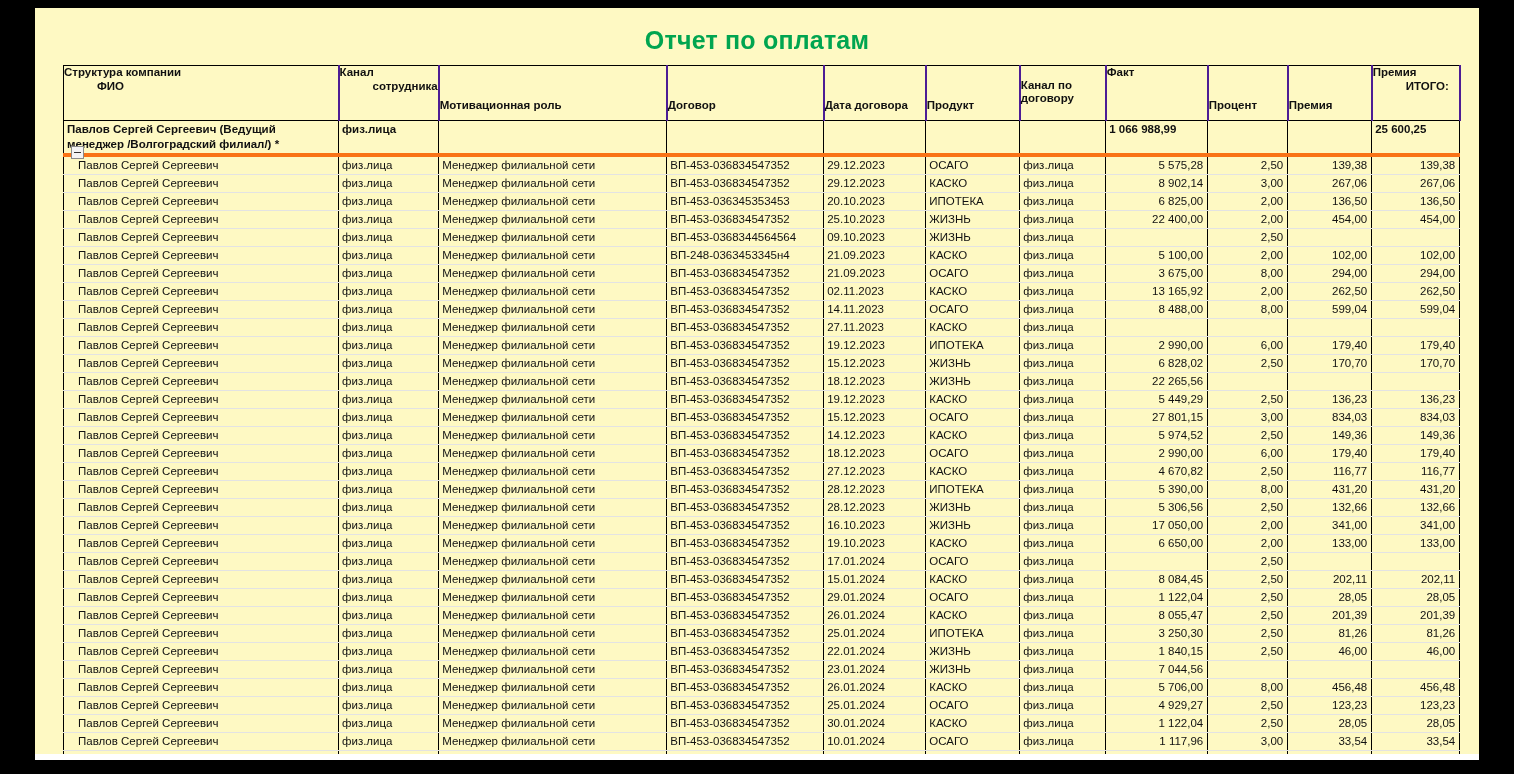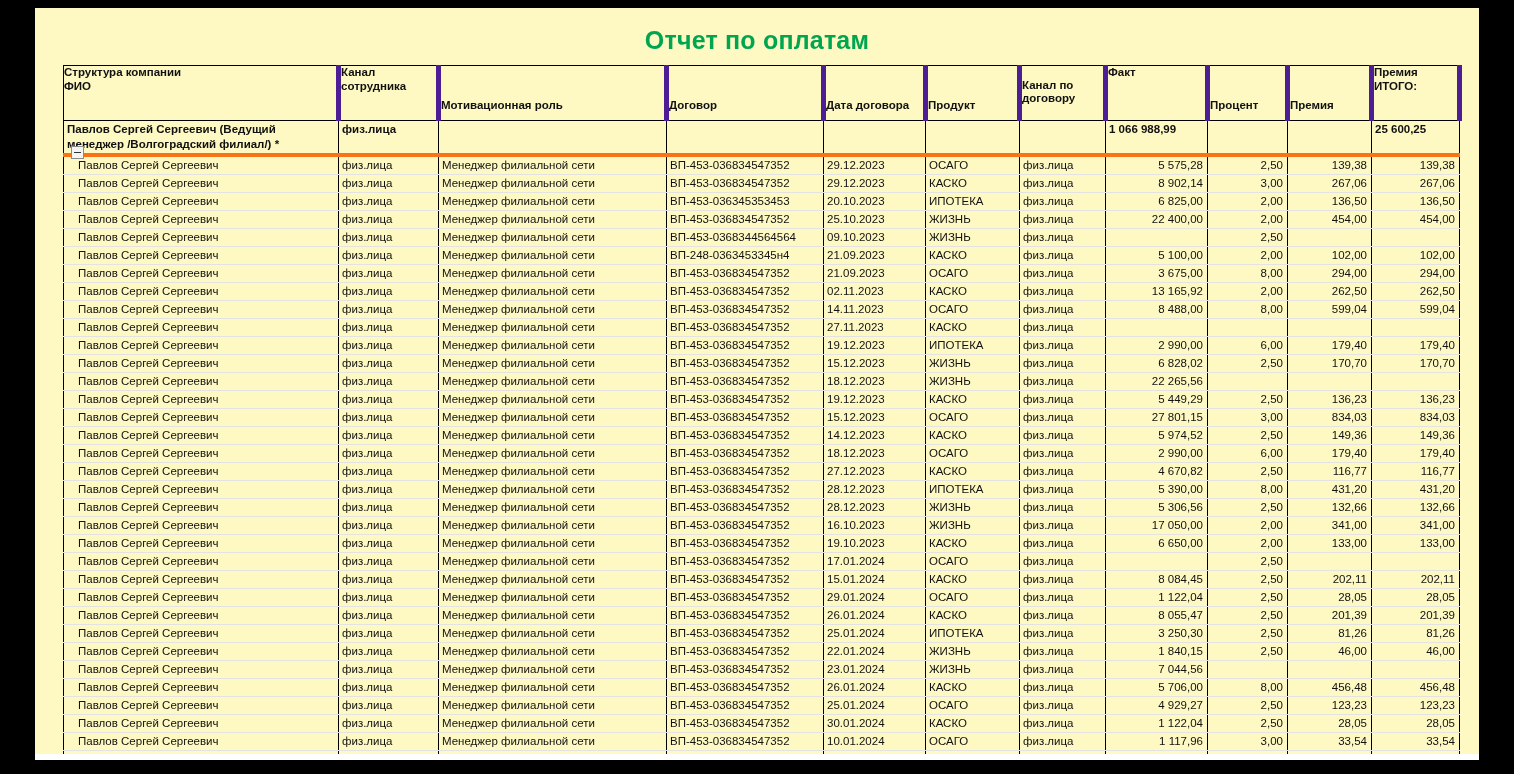--- a/index.html
+++ b/index.html
@@ -39,35 +39,35 @@
     color: #111;
   }
   table.grid td, table.grid th {
     padding: 0;
     vertical-align: top;
   }
   
   .hdr td {
     border-top: 1px solid #000;
     border-bottom: 1px solid #000;
-    border-right: 5px solid #4c1d95;
+    border-right: 2px solid #4c1d95;
     font-weight: 700;
     font-size: 11.5px;
     padding: 2px 3px 2px 3px;
     height: 46px;
     vertical-align: top;
     line-height: 13px;
   }
   .hdr td.first {
     border-left: 1px solid #000;
   }
   .hdr .sub {
     display: block;
   }
-  .hdr .l2 { padding-top: 1px; }
+  .hdr .l2 { padding-top: 1px; margin-left: 33px; }
 
   
   .hdr td.low {
     vertical-align: bottom;
     padding-bottom: 8px;
   }
 
   tr.data td {
     border-right: 1px solid #000;
     border-bottom: 1px solid #e3e3e3;

